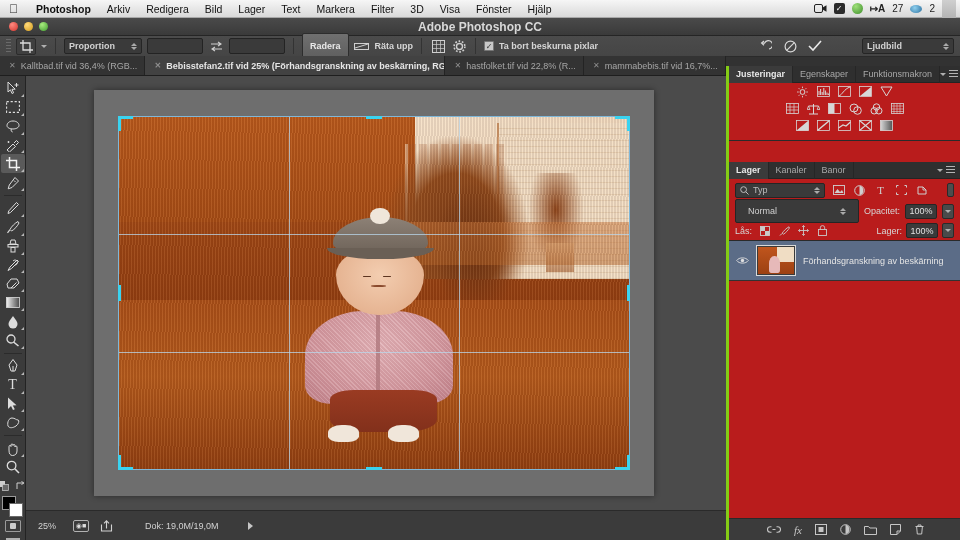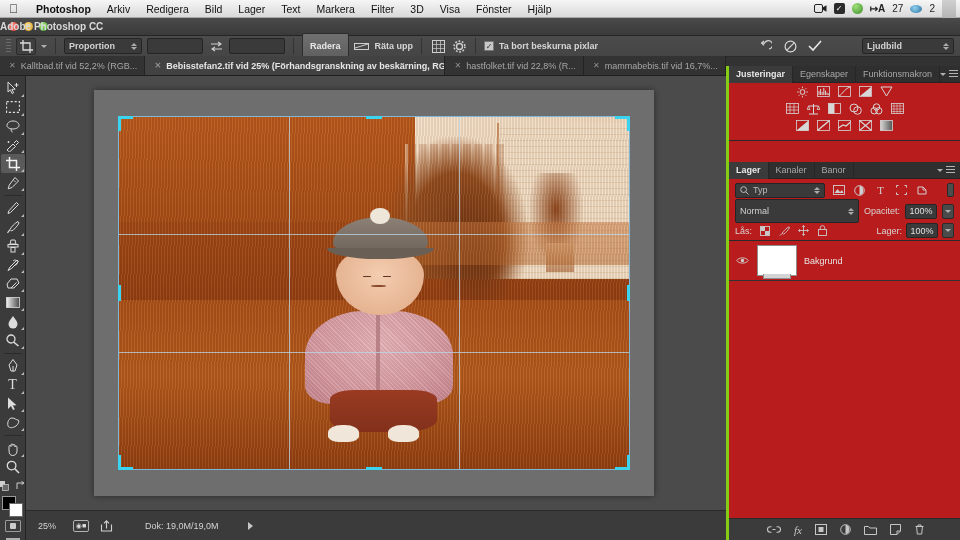--- a/index.html
+++ b/index.html
@@ -37,22 +37,22 @@
     background:linear-gradient(#4a4a4a,#3a3a3a);
     border-bottom:1px solid #252525;
     display:flex; align-items:center;
   }
   .traffic { display:flex; gap:6px; padding-left:9px; }
   .tl { width:9px; height:9px; border-radius:50%; }
   .tl.r { background:radial-gradient(circle at 35% 30%,#ff8a80,#d0342c); }
   .tl.y { background:radial-gradient(circle at 35% 30%,#ffd97a,#d39a1a); }
   .tl.g { background:radial-gradient(circle at 35% 30%,#a8eb7f,#3f9b2e); }
   .title-text {
-    position:absolute; left:0; right:0; text-align:left;
-    font-size:10px; color:#d8d8d8; font-weight:bold;
+    position:absolute; left:0; right:0; text-align:center;
+    font-size:12px; color:#d8d8d8; font-weight:bold;
   }
 
   
   .optionsbar {
     position:absolute; left:0; top:36px; width:960px; height:21px;
     background:linear-gradient(#4b4b4b,#454545);
     border-bottom:1px solid #2a2a2a;
     display:flex; align-items:center; gap:5px; padding:0 6px;
   }
   .grip { width:5px; height:15px; background:
@@ -326,21 +326,21 @@
     font-size:9px; color:#bdbdbd;
   }
   .fic { width:15px;height:14px;display:flex;align-items:center;justify-content:center;
          color:#cfcfcf; font-size:10px; }
   .tog { width:7px; height:14px; background:#4d4d4d; border:1px solid #2a2a2a;
          border-radius:2px; margin-left:auto; }
 
   .blend-row { display:flex; align-items:center; gap:5px; padding:2px 6px; height:20px; }
   .blend-dd {
     flex:1; height:24px; background:#3a3a3a; border:1px solid #252525; border-radius:2px;
-    display:flex; align-items:center; padding:0 4px; font-size:9px; color:#d2d2d2;
+    display:flex; align-items:center; padding:0 12px; font-size:9px; color:#d2d2d2;
   }
   .op-label { font-size:9px; color:#d6d6d6; white-space:nowrap; }
   .op-val {
     width:32px; height:15px; background:#3a3a3a; border:1px solid #252525; border-radius:2px;
     font-size:9px; color:#e0e0e0; display:flex; align-items:center; justify-content:center;
   }
   .op-arrow { width:12px;height:15px;background:#4a4a4a;border:1px solid #2a2a2a;
     border-radius:2px; display:flex;align-items:center;justify-content:center; }
 
   .lock-row { display:flex; align-items:center; gap:7px; padding:2px 6px; height:19px; }
@@ -498,21 +498,21 @@
             <i class="up"></i>
             <i class="dn"></i>
           </span>
       </div>
     </div>
   </div>
 
   <div class="tabsbar">
     <div class="tab">
       <span class="x">✕</span>
-      <span>Kalltbad.tif vid 52,2% (RGB...</span>
+      <span>Kalltbad.tif vid 36,4% (RGB...</span>
     </div>
     <div class="tab active">
       <span class="x">✕</span>
       <span>Bebisstefan2.tif vid 25% (Förhandsgranskning av beskärning, RGB/8) *</span>
     </div>
     <div class="tab">
       <span class="x">✕</span>
       <span>hastfolket.tif vid 22,8% (R...</span>
     </div>
     <div class="tab">
@@ -970,31 +970,31 @@
       <div style="margin-left:auto;display:flex;align-items:center;gap:4px;">
         <div class="op-label">Lager:</div>
         <div class="op-val">100%</div>
         <div class="op-arrow">
             <span class="caret-sm"></span>
           </div>
       </div>
     </div>
 
     <div class="layers-list">
-      <div class="layer-row">
+      <div class="layer-row selected">
         <div class="eye">
           <svg width="13" height="9" viewBox="0 0 13 9">
-              <path d="M0.7 4.5 C3 1 10 1 12.3 4.5 C10 8 3 8 0.7 4.5 Z" fill="none" stroke="#cfcfcf" stroke-width=".9"></path>
-              <circle cx="6.5" cy="4.5" r="1.7" fill="#cfcfcf"></circle>
-            </svg>
-        </div>
-        <div style="width:40px;height:31px;margin-left:1px;">
-            <div class="thumb-white"></div>
-          </div>
-        <div class="layer-name">Bakgrund</div>
+              <path d="M0.7 4.5 C3 1 10 1 12.3 4.5 C10 8 3 8 0.7 4.5 Z" fill="none" stroke="#e0e0e0" stroke-width=".9"></path>
+              <circle cx="6.5" cy="4.5" r="1.7" fill="#e0e0e0"></circle>
+            </svg>
+        </div>
+        <div class="thumb-sel">
+            <div class="thumb-img"></div>
+          </div>
+        <div class="layer-name">Förhandsgranskning av beskärning</div>
       </div>
     </div>
 
     <div class="layers-footer">
       <div class="lf-ic">
           <svg width="14" height="9" viewBox="0 0 14 9">
             <path d="M5.5 4.5 H8.5 M4.5 1.8 H3.2 a2.7 2.7 0 0 0 0 5.4 H4.5 M9.5 1.8 H10.8 a2.7 2.7 0 0 1 0 5.4 H9.5" fill="none" stroke="#c6c6c6" stroke-width="1.1"></path>
           </svg>
         </div>
       <div class="lf-ic" style="font-family:'Liberation Serif',serif;font-style:italic;font-size:11px;">fx</div>

